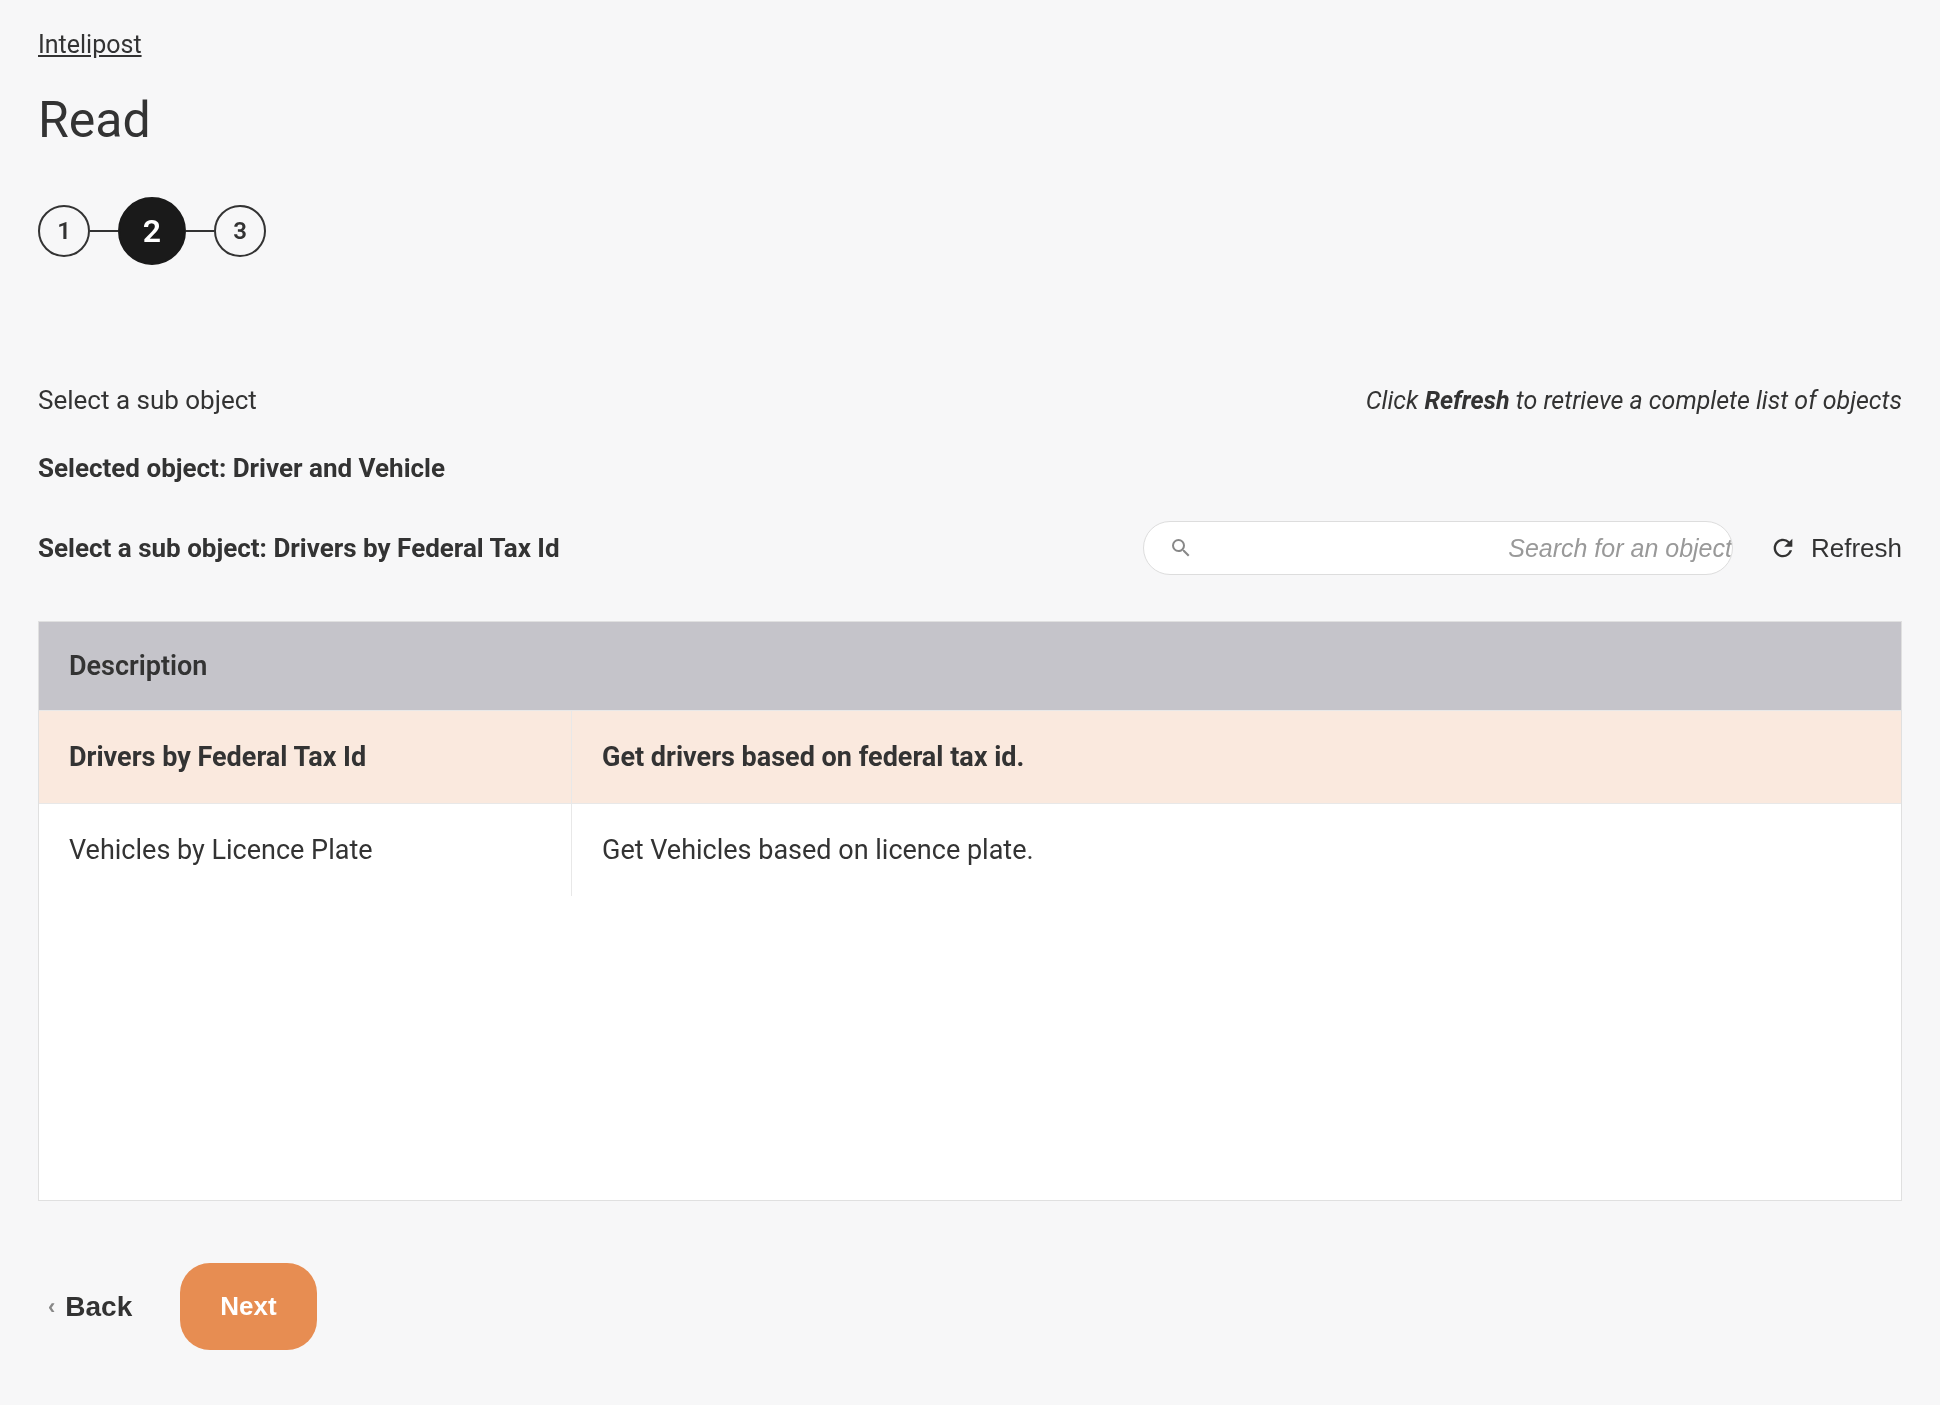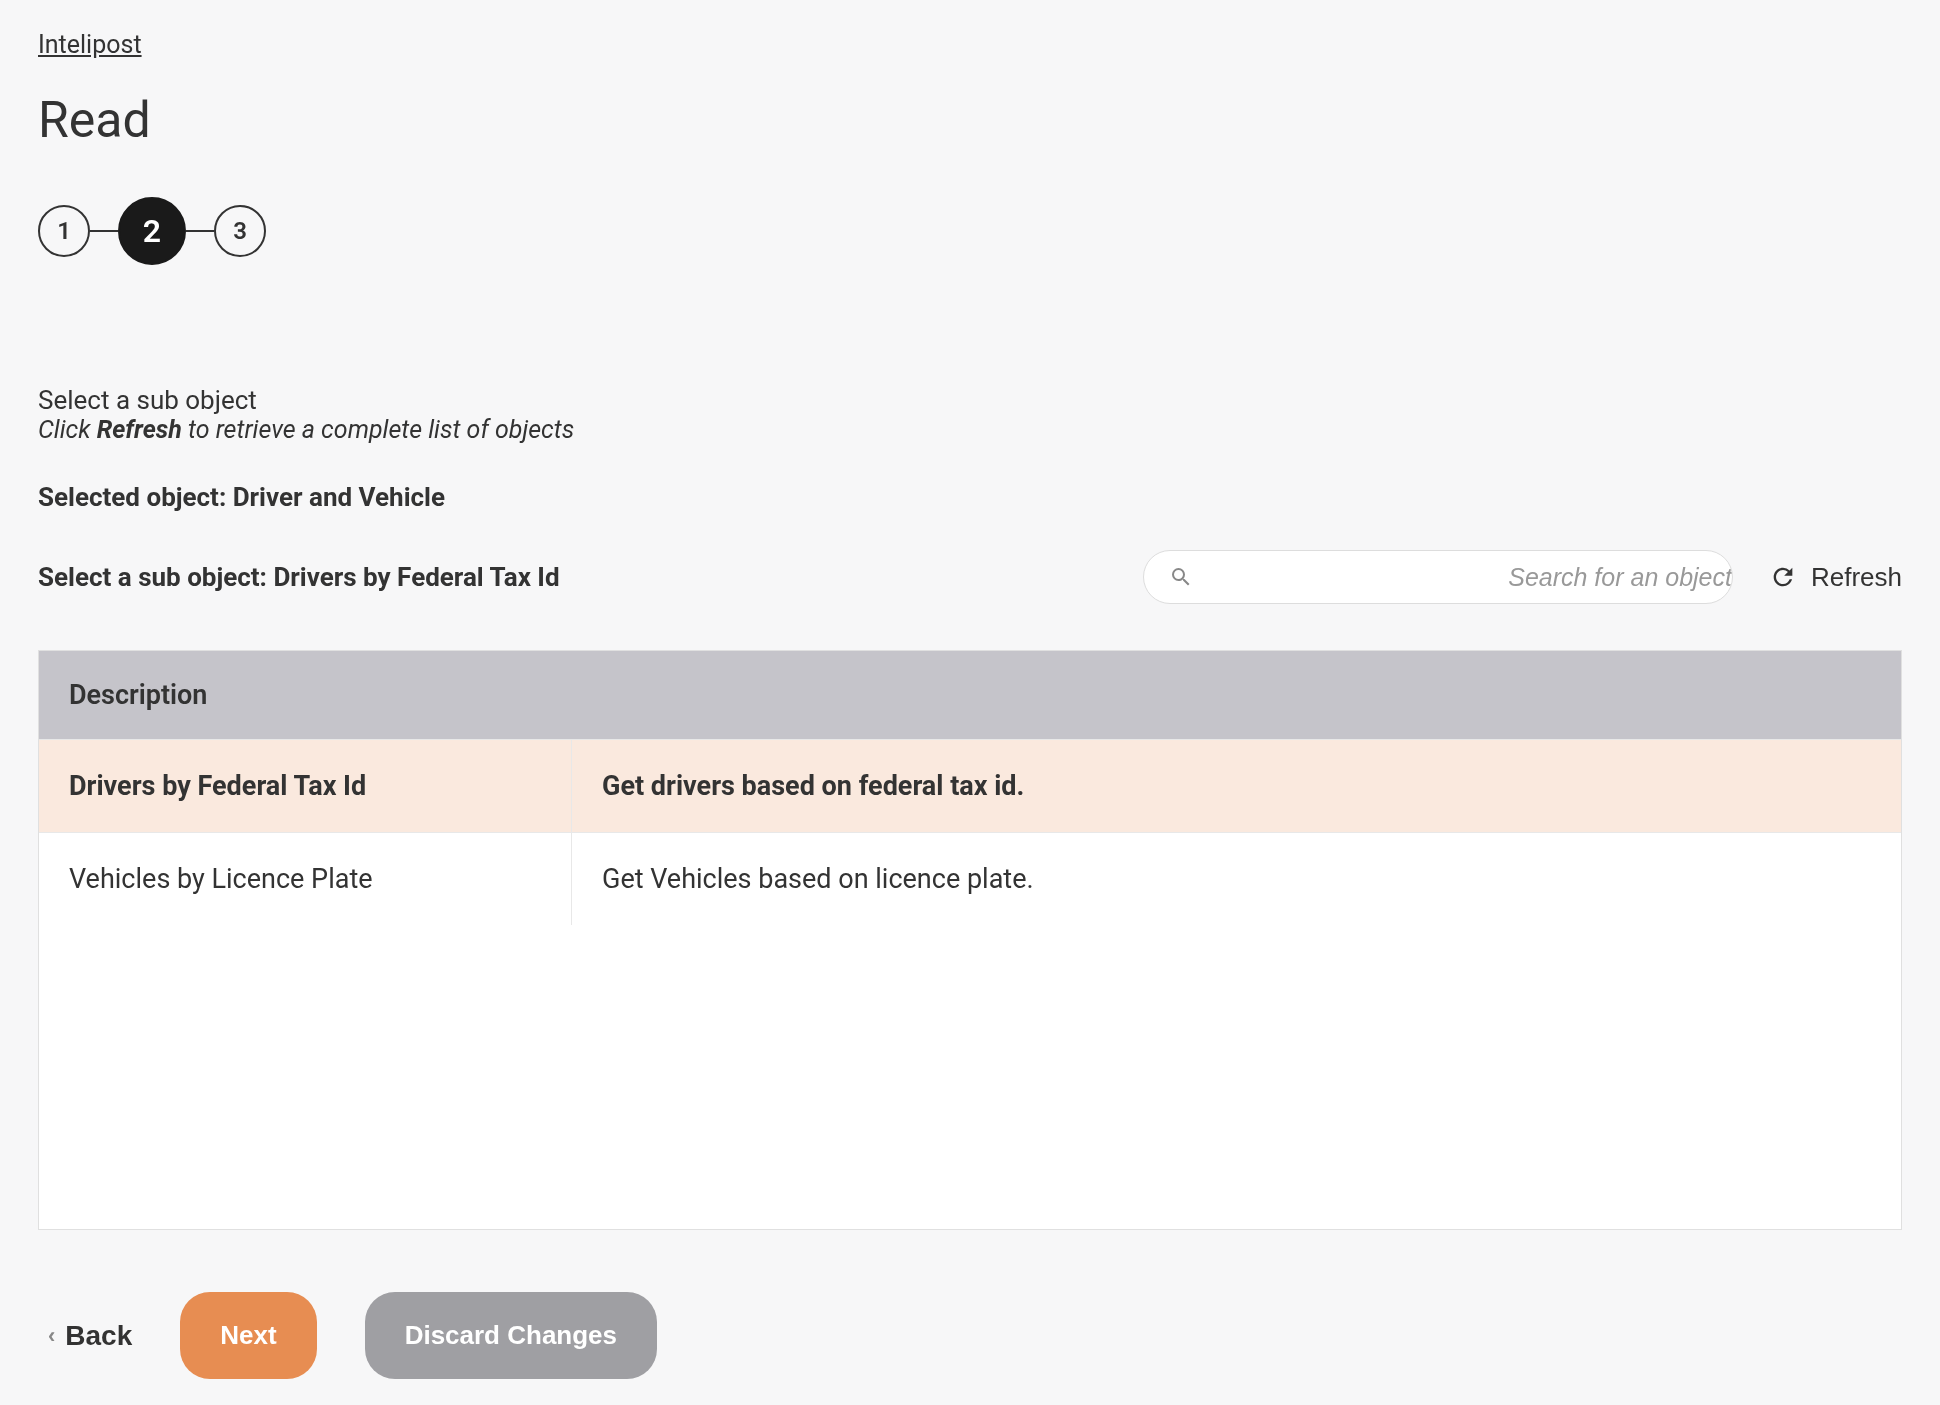--- a/index.html
+++ b/index.html
@@ -54,23 +54,22 @@
       font-size: 32px;
     }
     .step-connector {
       width: 28px;
       height: 2px;
       background-color: #333;
     }
     .section-header-row {
       display: flex;
       justify-content: space-between;
-      align-items: flex-start;
+      align-items: flex-end;
       margin-top: 120px;
-      flex-direction: column;
     }
     .section-label {
       font-size: 26px;
       color: #333;
     }
     .hint-text {
       font-style: italic;
       font-size: 25px;
       color: #333;
     }
@@ -291,17 +290,16 @@
     <div class="table-cell col-desc">Get Vehicles based on licence plate.</div>
   </div>
 </div>
 
 <div class="footer-actions">
   <button class="back-link">
     <span class="back-chevron">‹</span>
     <span>Back</span>
   </button>
   <button class="btn btn-primary">Next</button>
-  <button class="btn btn-secondary">Discard Changes</button>
 </div>
 
 
 
 
 </body></html>

